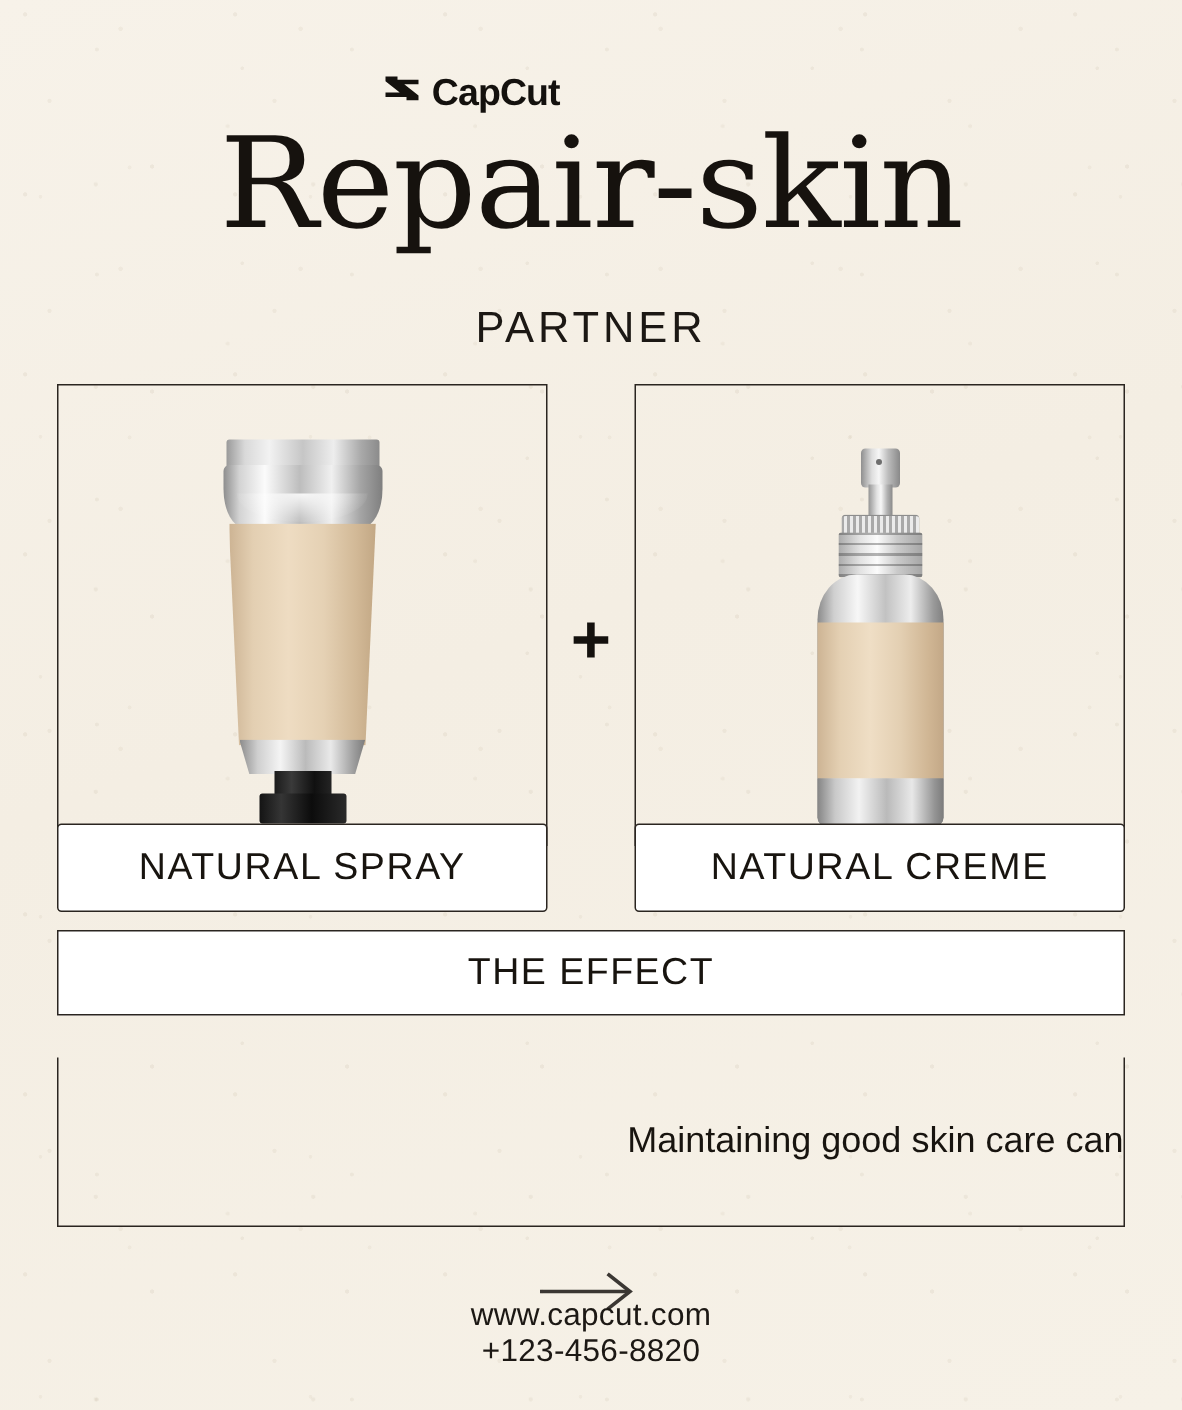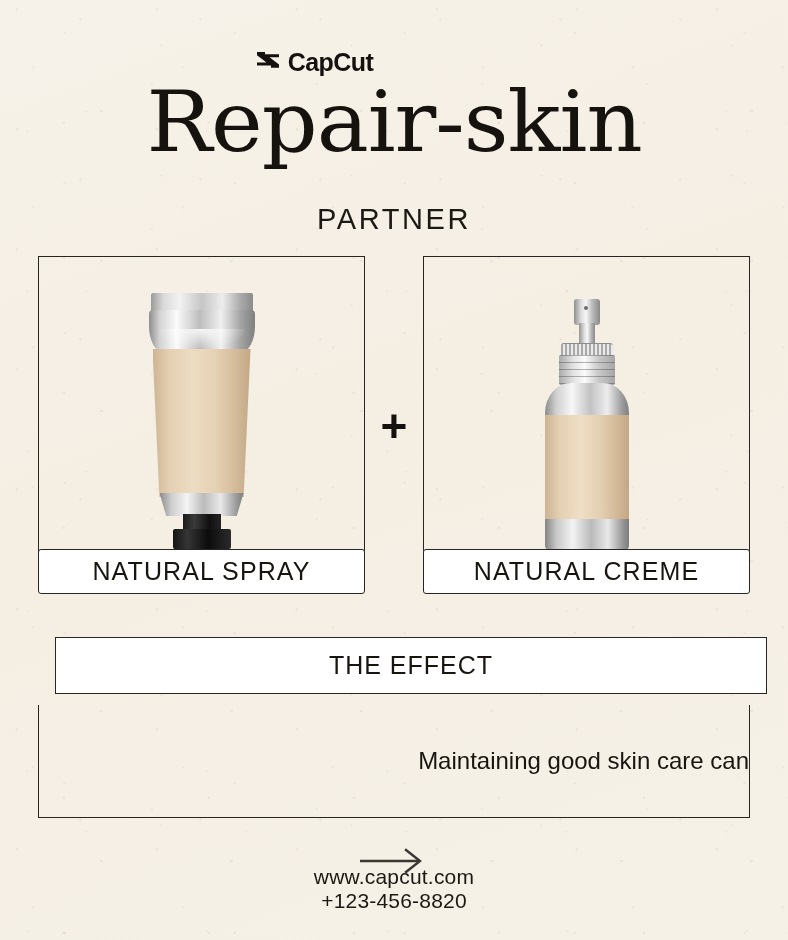--- a/index.html
+++ b/index.html
@@ -125,21 +125,21 @@
     font-size: 46px;
     font-weight: 700;
     color: #14110e;
     line-height: 1;
   }
 
   .label-card {
     position: absolute;
     top: 293px;
     width: 327px;
-    height: 45px;
+    height: 59px;
     background: #ffffff;
     border: 1.4px solid #2a2520;
     border-radius: 3px;
     display: flex;
     align-items: center;
     justify-content: center;
   }
   .label-card.left  { left: 0; }
   .label-card.right { right: 0; }
   .label-card span {
@@ -225,25 +225,25 @@
   }
   .spray-foot {
     position: absolute; top: 220px; left: 8px; width: 84px; height: 32px;
     background: linear-gradient(90deg,#858585 0%,#c9c9c9 14%,#f2f2f2 33%,#bababa 55%,#e8e8e8 75%,#949494 93%,#7c7c7c 100%);
     border-radius: 0 0 6px 6px;
   }
 
   
   .effect-head {
     position: absolute;
-    top: 637px; left: 38px;
+    top: 620px; left: 38px;
     width: 712px; height: 57px;
     background: #ffffff;
     border: 1.4px solid #2a2520;
-    display: flex; align-items: center; justify-content: center; margin-left: 17px;
+    display: flex; align-items: center; justify-content: center;
   }
   .effect-head span {
     font-size: 25px; letter-spacing: 1px; color: #18140f;
   }
   .effect-body {
     position: absolute;
     top: 705px; left: 38px;
     width: 712px; height: 113px;
     border: 1.4px solid #2a2520;
     border-top: none;

